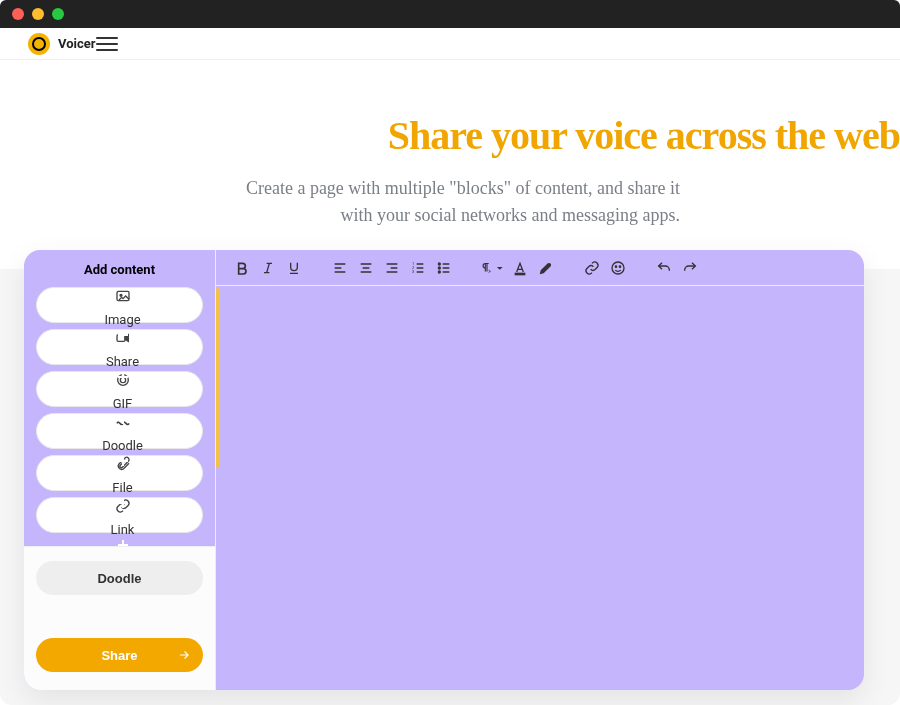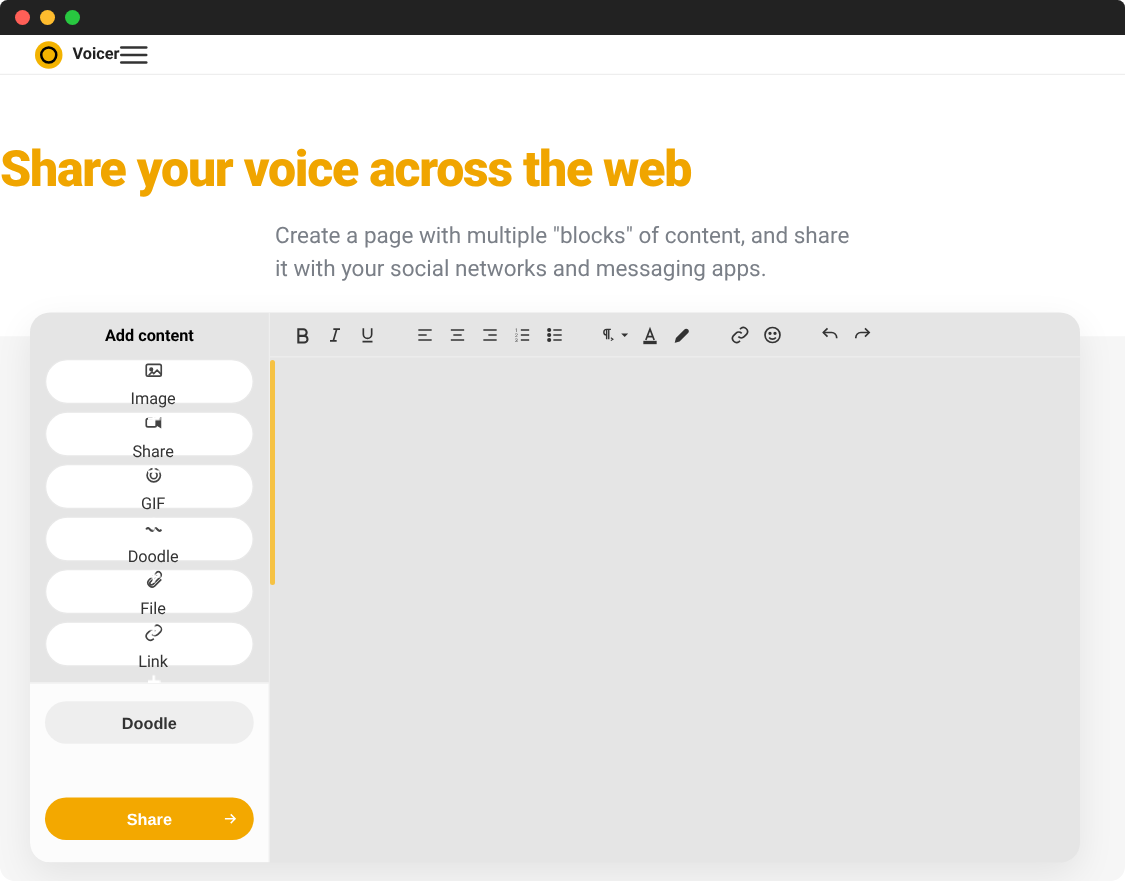--- a/index.html
+++ b/index.html
@@ -43,21 +43,21 @@
   }
   .logo-mark:after{
     content:"";position:absolute;inset:4px;border-radius:50%;
     background:#f3b300;border:2px solid #000;
   }
   .logo-text { font-weight:700;font-size:13px;color:#222; }
   .hamburger{display:flex;flex-direction:column;gap:4px;cursor:pointer;}
   .hamburger span{display:block;width:22px;height:2px;background:#333;border-radius:1px;}
 
   
-  .hero { text-align:left; padding: 52px 0 40px; }
+  .hero { text-align:right; padding: 52px 0 40px; font-family: Liberation Serif, serif; }
   .hero-title {
     font-size:40px;
     font-weight:900;
     color:#f0a500;
     margin:0;
     letter-spacing:-1px;
   }
   .hero-sub {
     margin:16px auto 0;
     color:#7a7f87;
@@ -70,21 +70,21 @@
   .stage {
     background:#f6f6f6;
     padding-top:0;
     height:calc(705px - 28px - 32px - 192px);
   }
   .card {
     position:absolute;
     left:24px; right:36px;
     top:250px;
     height:440px;
-    background:#e5e5e5;
+    background:#c4b5fd;
     border-radius:16px;
     box-shadow:0 10px 30px rgba(0,0,0,0.08);
     display:flex;
     overflow:hidden;
   }
 
   
   .sidebar{
     width:192px;
     border-right:1px solid #eee;

